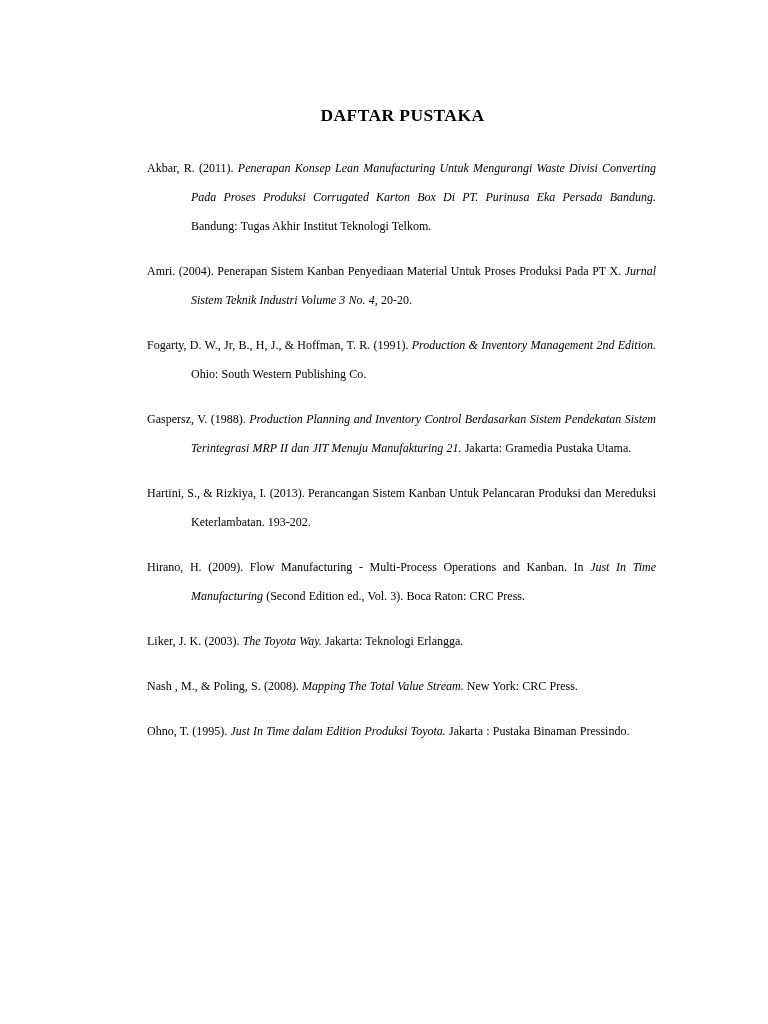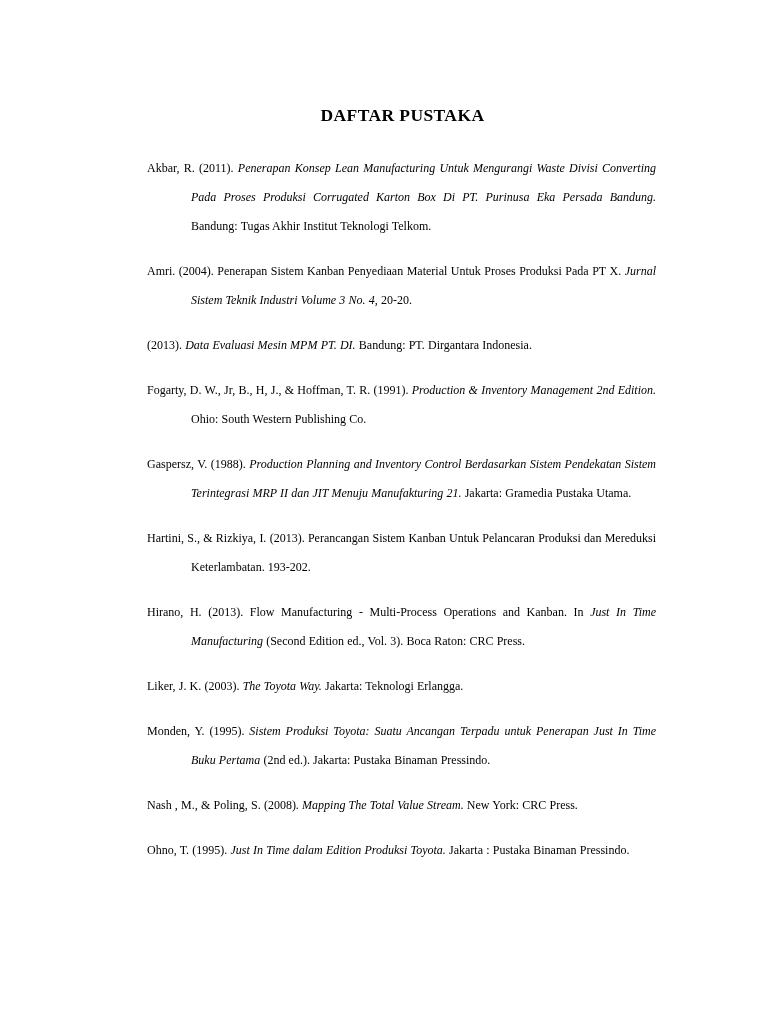--- a/index.html
+++ b/index.html
@@ -73,27 +73,25 @@
 
 <div class="page">
 
   <div class="content">
 
     <h1 class="doc-title">DAFTAR PUSTAKA</h1>
 
     <div class="ref-list">
         <p class="ref-entry"><span>Akbar, R. (2011). </span><i>Penerapan Konsep Lean Manufacturing Untuk Mengurangi Waste Divisi Converting Pada Proses Produksi Corrugated Karton Box Di PT. Purinusa Eka Persada Bandung.</i><span> Bandung: Tugas Akhir Institut Teknologi Telkom.</span></p>
         <p class="ref-entry"><span>Amri. (2004). Penerapan Sistem Kanban Penyediaan Material Untuk Proses Produksi Pada PT X. </span><i>Jurnal Sistem Teknik Industri Volume 3 No. 4</i><span>, 20-20.</span></p>
-        <p class="ref-entry no-justify"><span>(2013). </span><i>Data Evaluasi Mesin MPM PT. DI.</i><span> Bandung: PT. Dirgantara Indonesia.</span></p>
         <p class="ref-entry"><span>Fogarty, D. W., Jr, B., H, J., &amp; Hoffman, T. R. (1991). </span><i>Production &amp; Inventory Management 2nd Edition.</i><span> Ohio: South Western Publishing Co.</span></p>
         <p class="ref-entry"><span>Gaspersz, V. (1988). </span><i>Production Planning and Inventory Control Berdasarkan Sistem Pendekatan Sistem Terintegrasi MRP II dan JIT Menuju Manufakturing 21.</i><span> Jakarta: Gramedia Pustaka Utama.</span></p>
         <p class="ref-entry"><span>Hartini, S., &amp; Rizkiya, I. (2013). Perancangan Sistem Kanban Untuk Pelancaran Produksi dan Mereduksi Keterlambatan. 193-202.</span></p>
-        <p class="ref-entry"><span>Hirano, H. (2013). Flow Manufacturing - Multi-Process Operations and Kanban. In </span><i>Just In Time Manufacturing</i><span> (Second Edition ed., Vol. 3). Boca Raton: CRC Press.</span></p>
+        <p class="ref-entry"><span>Hirano, H. (2009). Flow Manufacturing - Multi-Process Operations and Kanban. In </span><i>Just In Time Manufacturing</i><span> (Second Edition ed., Vol. 3). Boca Raton: CRC Press.</span></p>
         <p class="ref-entry no-justify"><span>Liker, J. K. (2003). </span><i>The Toyota Way.</i><span> Jakarta: Teknologi Erlangga.</span></p>
-        <p class="ref-entry"><span>Monden, Y. (1995). </span><i>Sistem Produksi Toyota: Suatu Ancangan Terpadu untuk Penerapan Just In Time Buku Pertama</i><span> (2nd ed.). Jakarta: Pustaka Binaman Pressindo.</span></p>
         <p class="ref-entry"><span>Nash , M., &amp; Poling, S. (2008). </span><i>Mapping The Total Value Stream.</i><span> New York: CRC Press.</span></p>
         <p class="ref-entry"><span>Ohno, T. (1995). </span><i>Just In Time dalam Edition Produksi Toyota.</i><span> Jakarta : Pustaka Binaman Pressindo.</span></p>
       </div>
 
   </div>
 
   <div class="page-number">85</div>
 
 </div>
 

